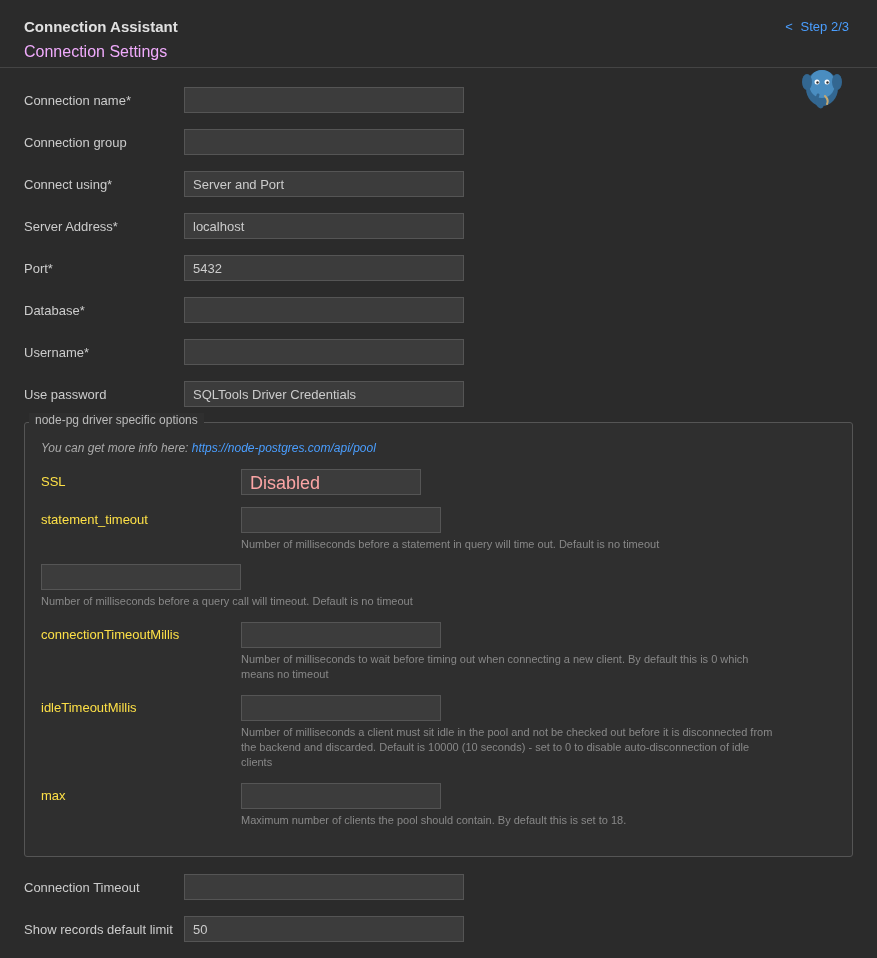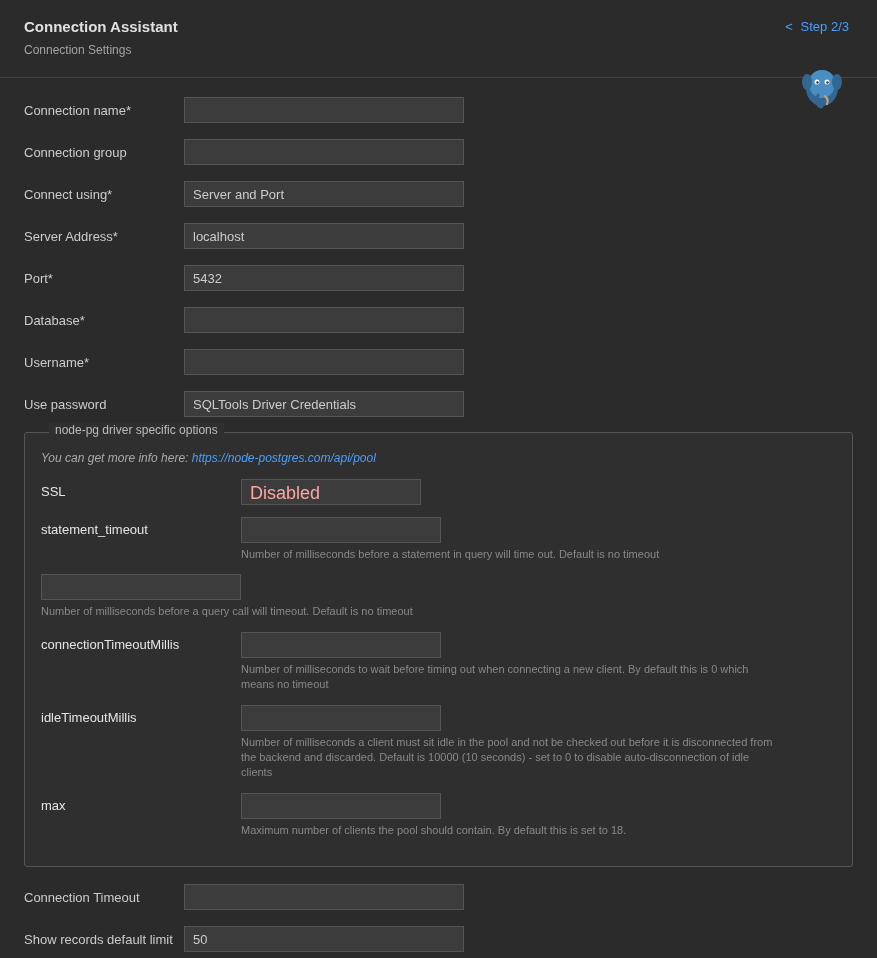--- a/index.html
+++ b/index.html
@@ -30,23 +30,23 @@
     .step-label {
       font-size: 13px;
       color: #ccc;
     }
     .step-label span {
       color: #4a9eff;
       cursor: pointer;
       margin-right: 4px;
     }
     .sub-header {
-      padding: 2px 24px 20px 24px;
-      font-size: 12px;
-      color: #a3a3a3;
+      padding: 2px 24px 6px 24px;
+      font-size: 16px;
+      color: #f0abfc;
       border-bottom: 1px solid #444;
     }
     .form-area {
       padding: 18px 24px 12px 24px;
     }
     .form-row {
       display: flex;
       align-items: center;
       margin-bottom: 14px;
       min-height: 28px;
@@ -75,21 +75,21 @@
       border: 1px solid #555;
       border-radius: 3px;
       margin: 8px 0 16px 0;
       padding: 14px 16px 16px 16px;
       background: #2f2f2f;
       position: relative;
     }
     .section-title {
       position: absolute;
       top: -10px;
-      left: 24px;
+      left: 4px;
       background: #2f2f2f;
       padding: 0 6px;
       font-size: 12px;
       color: #bbb;
     }
     .section-inner {
       padding-top: 4px;
     }
     .section-info {
       font-size: 12px;
@@ -102,21 +102,21 @@
       text-decoration: none;
     }
     .driver-row {
       display: flex;
       align-items: flex-start;
       margin-bottom: 12px;
     }
     .driver-label {
       width: 200px;
       min-width: 200px;
-      color: #e5e5e5;
+      color: #fde047;
       font-size: 13px;
       padding-right: 10px;
       padding-top: 5px;
     }
     .driver-input-group {
       display: flex;
       flex-direction: column;
     }
     .driver-input {
       background: #3c3c3c;

